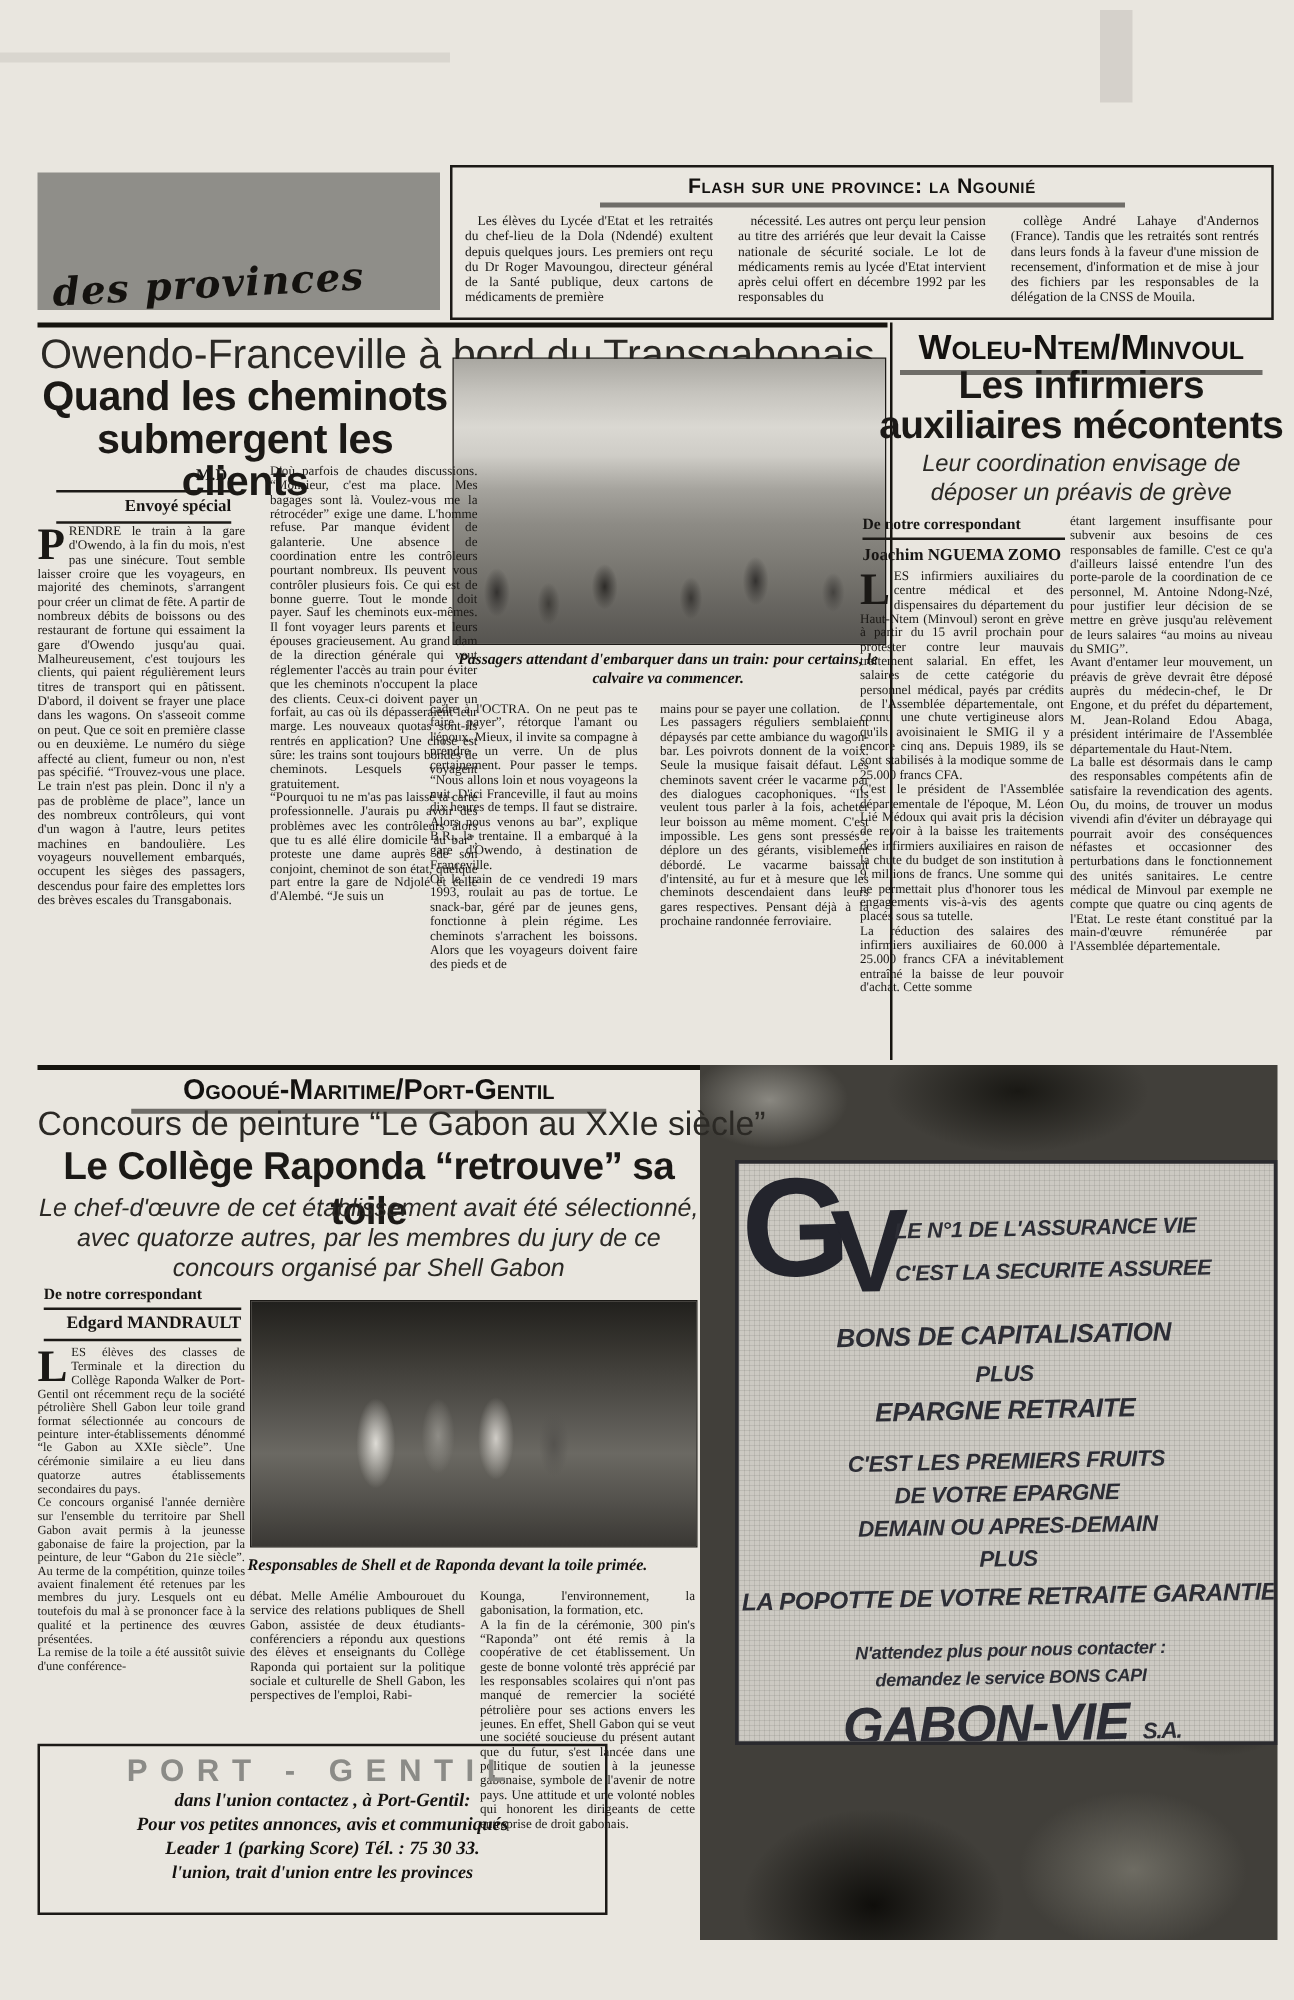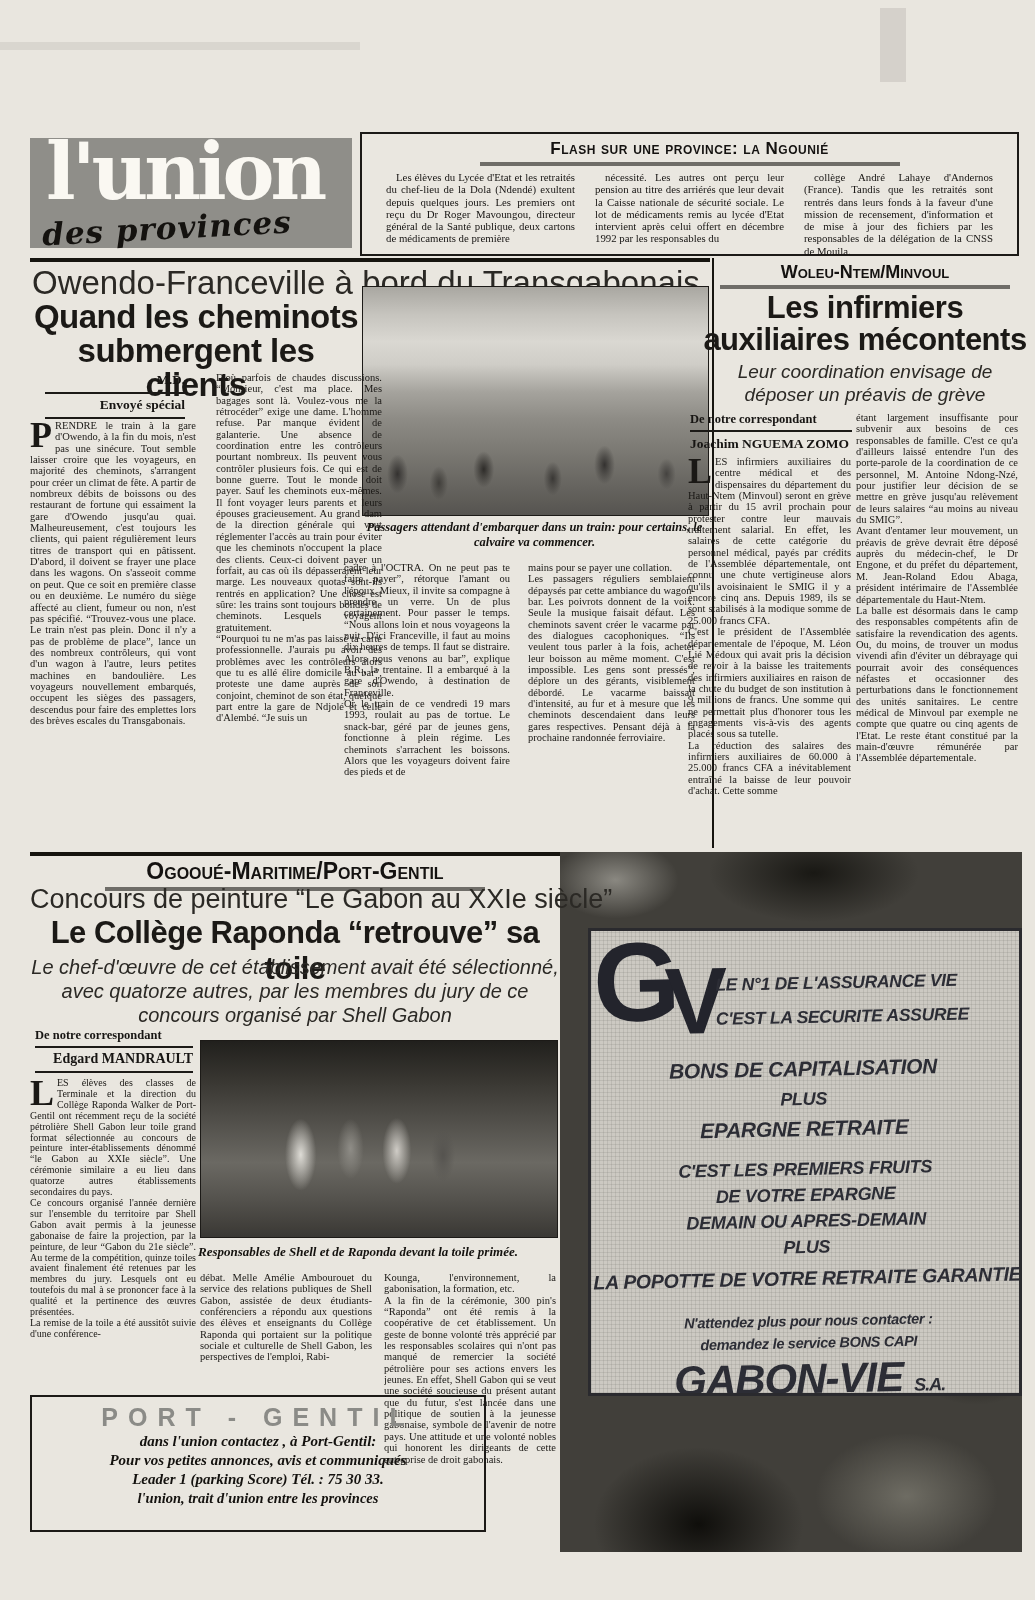--- a/index.html
+++ b/index.html
@@ -32,21 +32,21 @@
   .masthead-sub{position:absolute;left:12px;bottom:2px;font-family:"DejaVu Serif",serif;
     font-style:italic;font-weight:bold;font-size:31px;color:#14120f;transform:rotate(-3deg);
     letter-spacing:1px;}
 
   
   .flash-box{left:360px;top:132px;width:655px;height:120px;border:2px solid #1c1a17;background:#eae7e0;}
   .flash-head{text-align:center;font-variant:small-caps;font-weight:bold;
     font:bold 17px "Liberation Sans",sans-serif;font-variant:small-caps;letter-spacing:.5px;
     margin-top:5px;color:#141210;}
   .flash-bar{width:420px;height:4px;background:#6f6d68;margin:3px auto 5px auto;}
-  .flash-cols{display:flex;gap:20px;padding:0 24px;}
+  .flash-cols{display:flex;gap:20px;padding:0 10px;}
   .flash-col{width:206px;font:10.8px/12.3px "Liberation Serif",serif;text-align:justify;text-indent:10px;}
 
   
   .rule-top{left:30px;top:258px;width:680px;height:4px;background:#16140f;}
   .vdiv-main{left:712px;top:258px;width:2px;height:590px;background:#16140f;}
   .rule-pg{left:30px;top:852px;width:530px;height:4px;background:#16140f;}
 
   
   .kicker{left:32px;top:264px;width:676px;font:33px "Liberation Sans",sans-serif;color:#2b2925;
     letter-spacing:0;white-space:nowrap;}
@@ -67,21 +67,21 @@
       radial-gradient(14px 26px at 55% 84%,#3a3835,transparent 65%),
       radial-gradient(16px 30px at 70% 78%,#343230,transparent 65%),
       radial-gradient(14px 24px at 88% 82%,#454340,transparent 65%),
       linear-gradient(180deg,#a9a7a1 0%,#c6c4be 12%,#dad8d2 24%,#cfcdc7 34%,#a5a39d 46%,#8d8b85 58%,#7b7973 72%,#686661 86%,#565450 100%);}
   .caption{font:bold italic 12.5px/15px "Liberation Serif",serif;text-align:center;color:#14120f;}
   .cap-main{left:362px;top:520px;width:345px;}
 
   
   .sechead{font-family:"Liberation Sans",sans-serif;font-weight:bold;font-variant:small-caps;
     color:#141210;text-align:center;}
-  .woleu-head{left:715px;top:262px;width:300px;font-size:18px;}
+  .woleu-head{left:715px;top:262px;width:300px;font-size:28px;}
   .sec-bar{height:4px;background:#6f6d68;margin:2px auto 0 auto;}
   .prov-headline{left:700px;top:292px;width:330px;font:bold 31px/32px "Liberation Sans",sans-serif;
     text-align:center;white-space:pre-line;color:#1b1916;letter-spacing:-.5px;}
   .prov-subhead{left:705px;top:360px;width:320px;font:italic 19px/23px "Liberation Sans",sans-serif;
     text-align:center;white-space:pre-line;color:#2b2925;}
   .prov-byline{left:690px;top:412px;width:162px;text-align:left;}
   .prov-byline .b1{font:bold 12.5px "Liberation Serif",serif;border-bottom:2px solid #1c1a17;padding-bottom:3px;}
   .prov-byline .b2{font:bold 13.5px "Liberation Serif",serif;padding-top:4px;}
 
   
@@ -142,21 +142,20 @@
 </head>
 <body>
 
 <div class="abs film-strip"></div>
 <div class="abs strip-gap1"></div>
 <div class="abs strip-gap2"></div>
 <div class="abs dark-zone"></div>
 <div class="abs film-number">45</div>
 
 <div class="abs masthead">
-  <div class="masthead-title">l'union</div>
   <div class="masthead-sub">des provinces</div>
 </div>
 
 <div class="abs flash-box">
   <div class="flash-head">Flash sur une province: la Ngounié</div>
   <div class="flash-bar"></div>
   <div class="flash-cols">
     <div class="flash-col">Les élèves du Lycée d'Etat et les retraités du chef-lieu de la Dola (Ndendé) exultent depuis quelques jours. Les premiers ont reçu du Dr Roger Mavoungou, directeur général de la Santé publique, deux cartons de médicaments de première</div>
     <div class="flash-col">nécessité. Les autres ont perçu leur pension au titre des arriérés que leur devait la Caisse nationale de sécurité sociale. Le lot de médicaments remis au lycée d'Etat intervient après celui offert en décembre 1992 par les responsables du</div>
     <div class="flash-col">collège André Lahaye d'Andernos (France). Tandis que les retraités sont rentrés dans leurs fonds à la faveur d'une mission de recensement, d'information et de mise à jour des fichiers par les responsables de la délégation de la CNSS de Mouila.</div>

